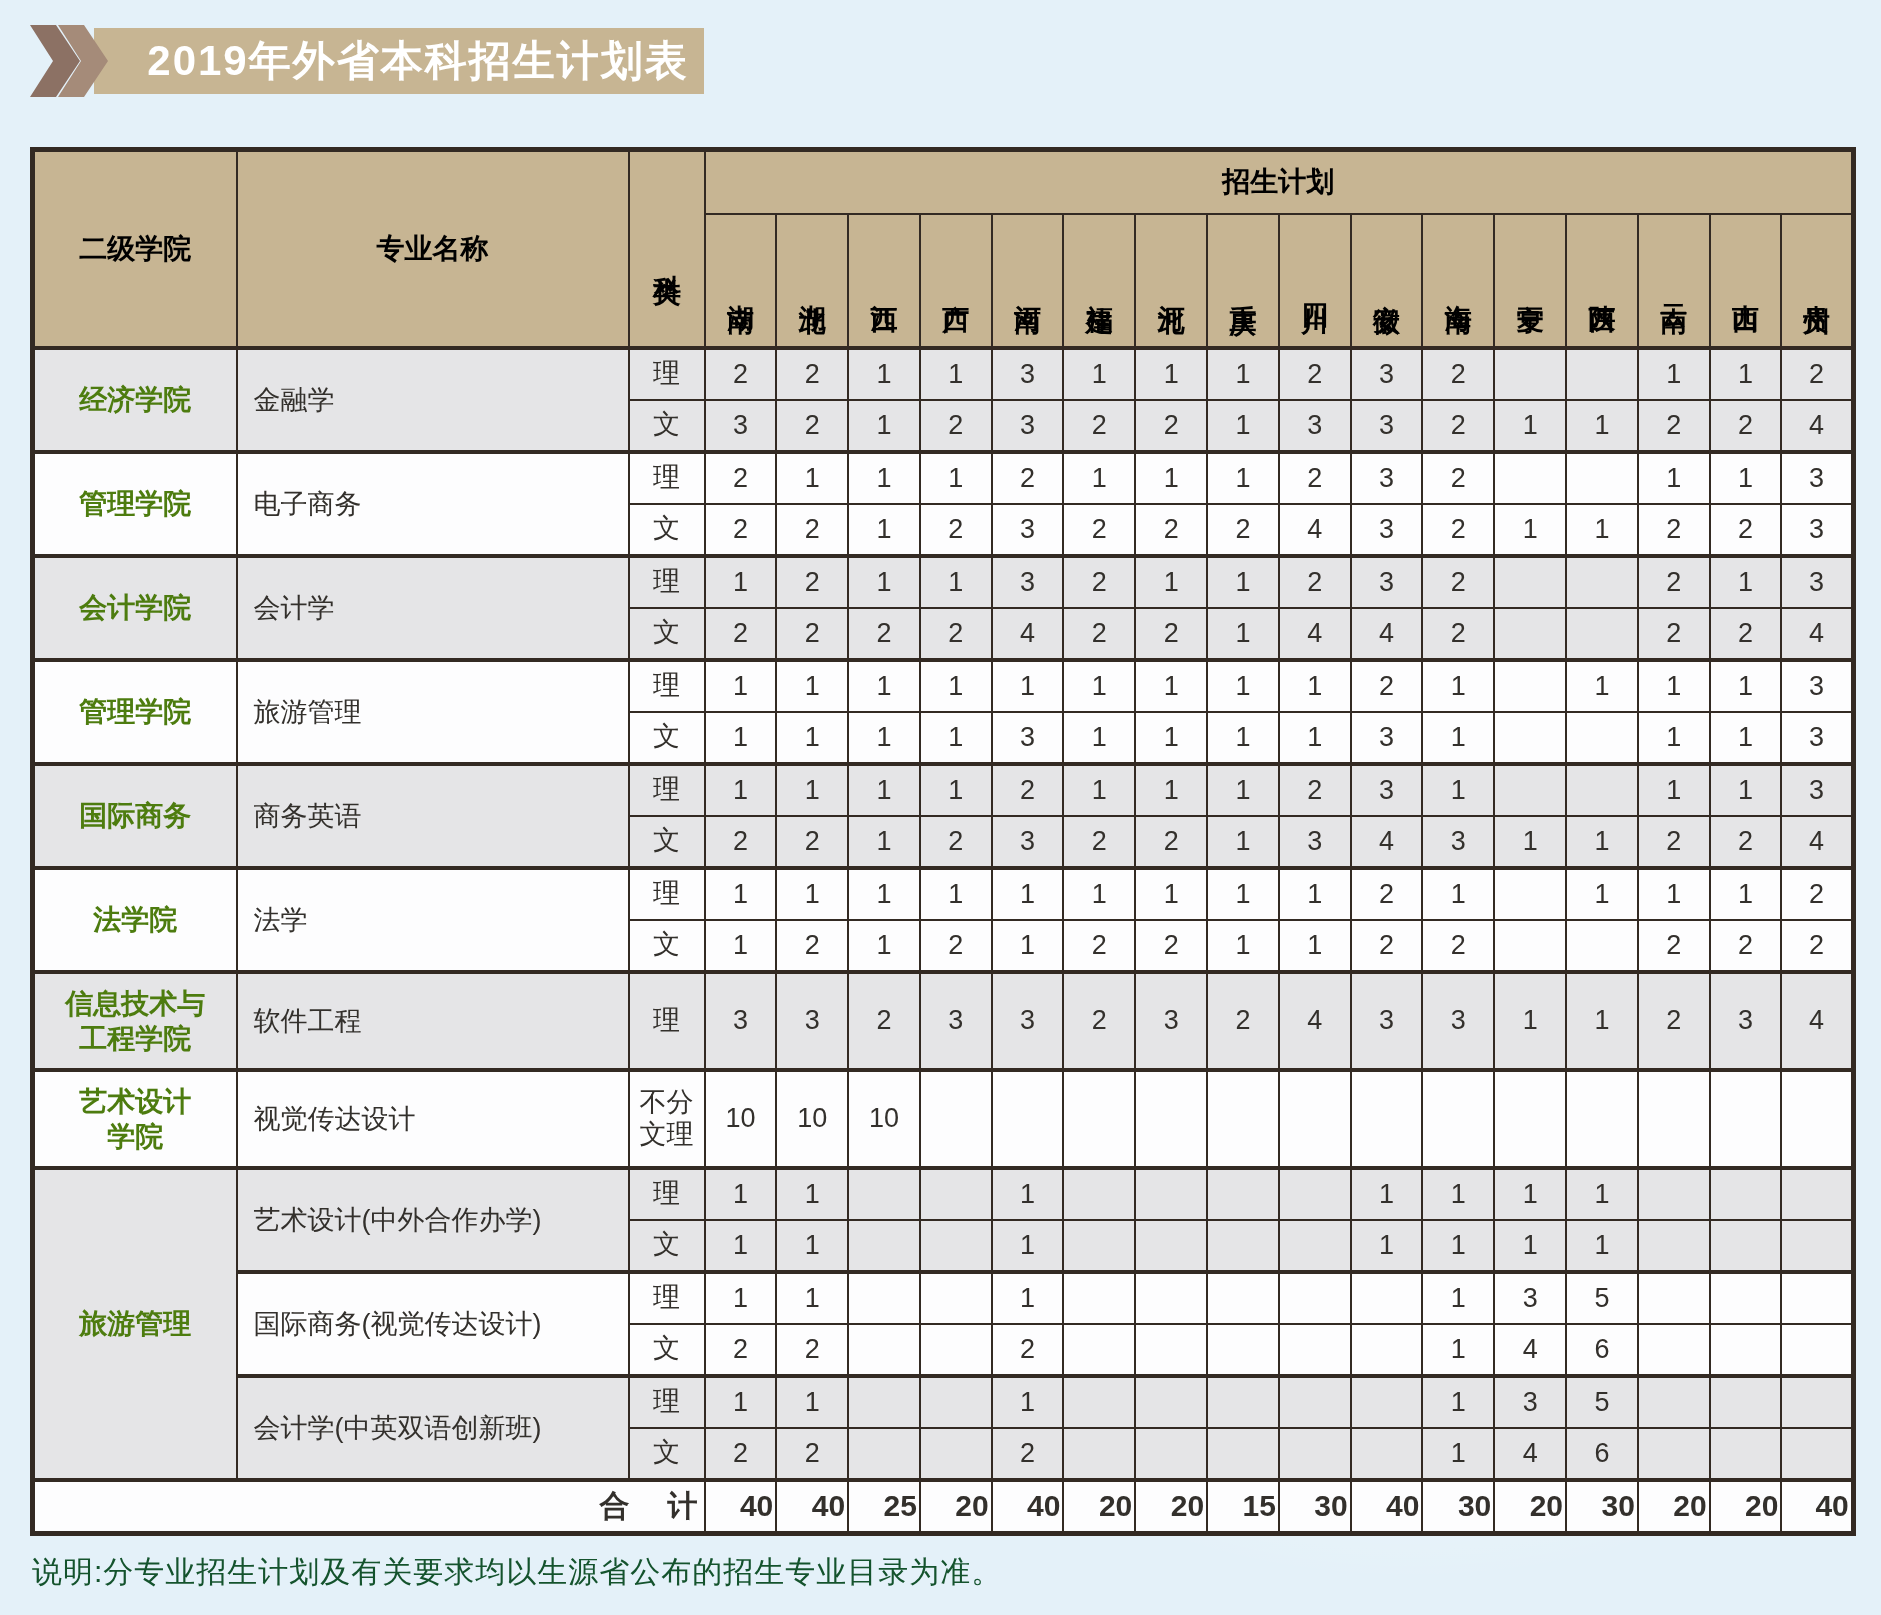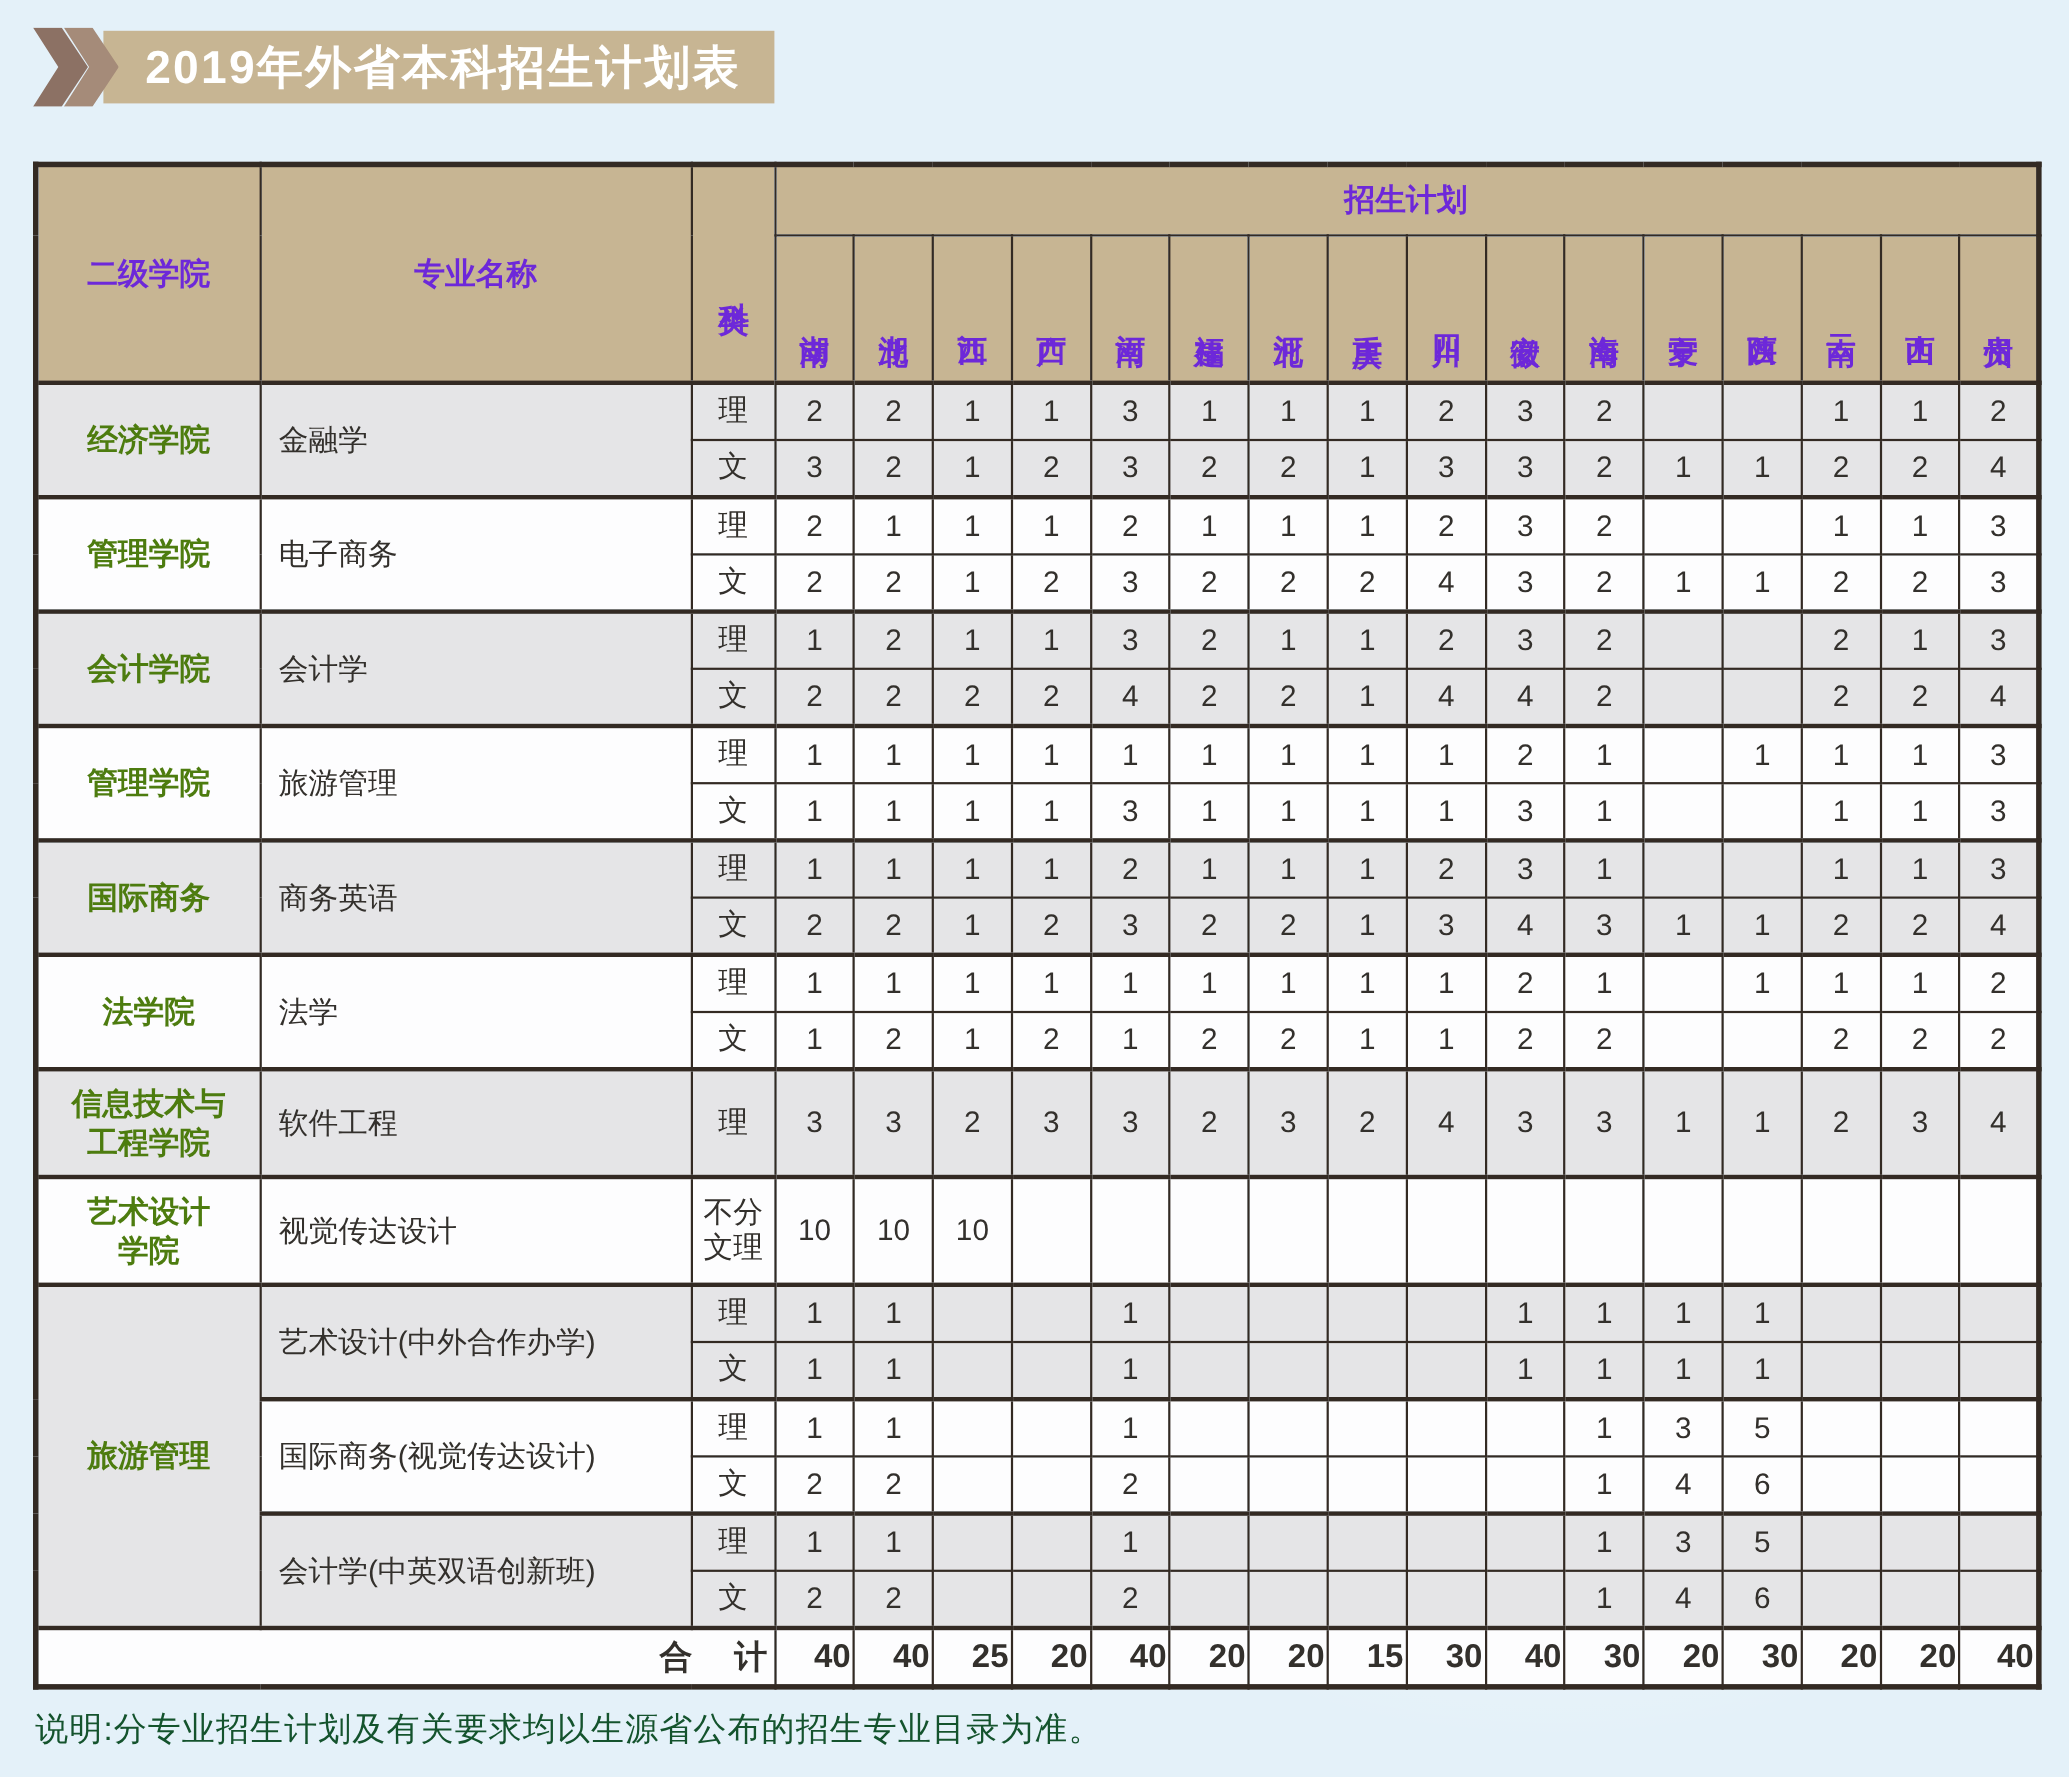--- a/index.html
+++ b/index.html
@@ -14,28 +14,28 @@
     color:#33302c;
   }
   
   .banner-wrap{position:absolute;left:30px;top:26px;height:70px;display:flex;align-items:center;}
   .chevrons{display:flex;align-items:center;height:72px;margin-right:-14px;position:relative;z-index:2;}
   .chev{display:inline-block;width:50px;height:72px;
         clip-path:polygon(0 0,52% 0,100% 50%,52% 100%,0 100%,46% 50%);}
   .chev1{background:#8c7164;}
   .chev2{background:#a58b79;margin-left:-22px;filter:drop-shadow(-3px 0 0 #e4f1f9);}
   .banner-bar{background:#c7b593;height:66px;width:572px;display:flex;align-items:center;
-              padding-left:38px;}
+              padding-left:38px;justify-content:center;}
   .banner-bar span{color:#ffffff;font-size:42px;font-weight:700;letter-spacing:2px;white-space:nowrap;}
   
   .table-holder{position:absolute;left:30px;top:147px;}
   table{border-collapse:collapse;table-layout:fixed;width:1821px;background:transparent;}
   th,td{border:2px solid #332a23;padding:0 2px;overflow:hidden;}
   table{border:5px solid #332a23;}
-  thead th{background:#c7b593;color:#6d28d9;font-weight:700;font-size:28px;text-align:center;vertical-align:middle;}
+  thead th{background:#c7b593;color:#000000;font-weight:700;font-size:28px;text-align:center;vertical-align:middle;}
   tr.hdr-top{height:64px;}
   tr.hdr-prov{height:134px;}
   tr.hdr-prov th{border-bottom-width:4px;font-size:27px;}
   .vtext{writing-mode:vertical-rl;text-orientation:upright;letter-spacing:3px;display:inline-block;}
   tbody td{text-align:center;vertical-align:middle;font-size:27px;color:#33302c;background:#fdfdfe;}
   tr.row-gray td{background:#e5e5e7;}
   tr.row-white td{background:#fdfdfe;}
   tbody tr{height:52px;}
   tbody tr.tall-row{height:98px;}
   tr.group-start td{border-top-width:4px;}

